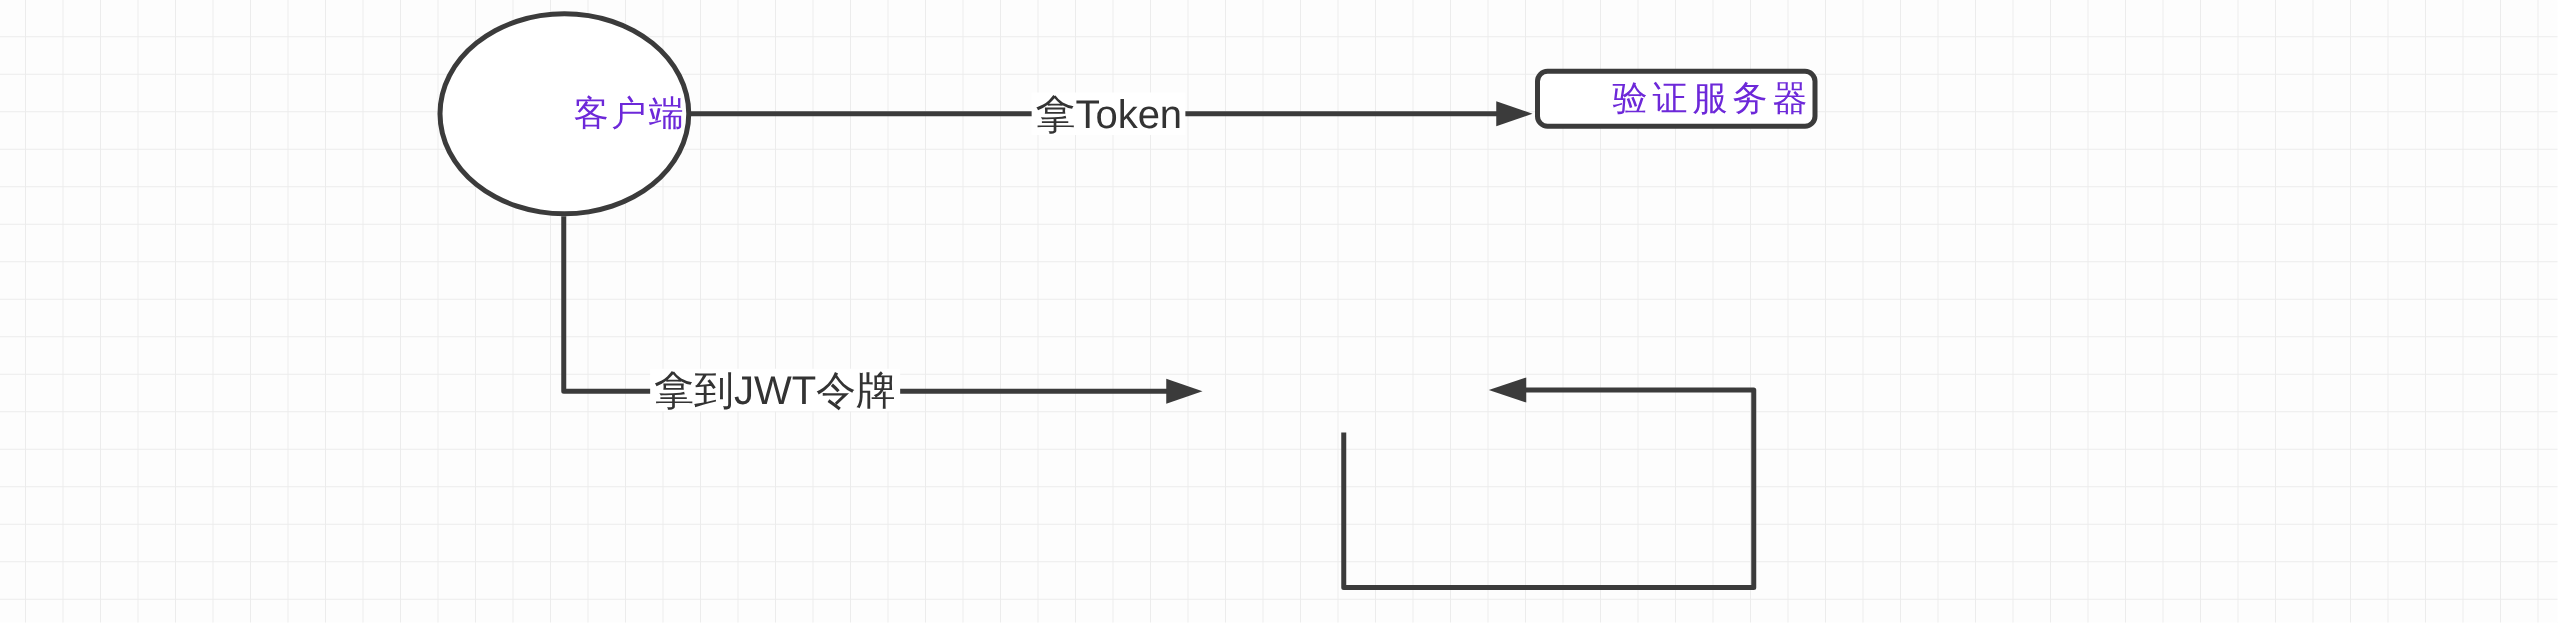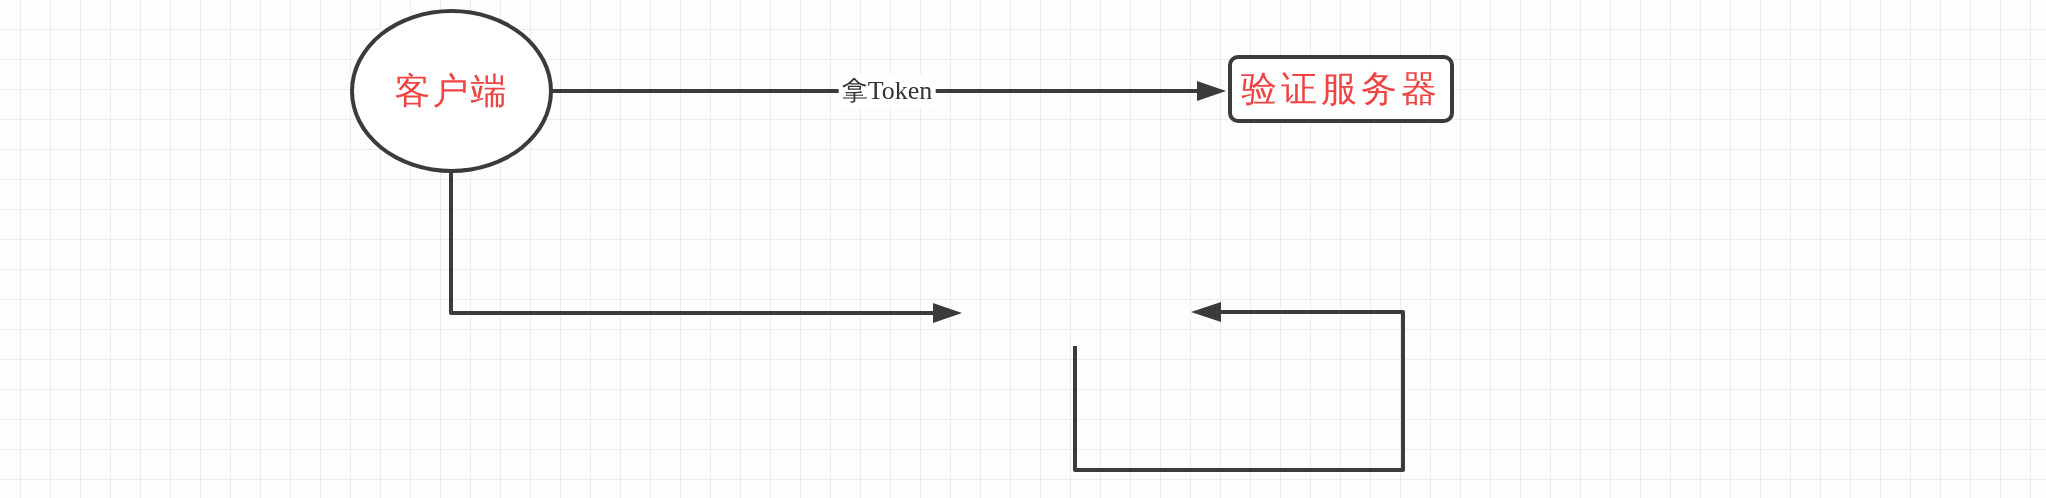--- a/index.html
+++ b/index.html
@@ -34,64 +34,63 @@
   }
   .connectors polygon {
     fill: #3b3b3b;
     stroke: none;
   }
   .node {
     position: absolute;
     box-sizing: border-box;
     background: #ffffff;
     border: 4px solid #3b3b3b;
-    color: #ef4444;
+    color: #6d28d9;
     display: flex;
     align-items: center;
-    justify-content: center;
-    font-size: 36px;
+    justify-content: flex-end;
+    font-size: 28px;
     z-index: 2;
     cursor: default;
   }
   .node.ellipse {
     left: 350px;
     top: 9px;
     width: 203px;
     height: 164px;
     border-radius: 50%;
     letter-spacing: 2px;
   }
   .node.rect {
     border-radius: 10px;
     letter-spacing: 4px;
   }
   .node.auth-server {
     left: 1228px;
     top: 55px;
     width: 226px;
-    height: 68px;
+    height: 48px;
   }
   .node.resource-server {
     left: 963px;
     top: 278px;
     width: 224px;
     height: 68px;
   }
   .edge-label {
     position: absolute;
     transform: translate(-50%, -50%);
     background: #ffffff;
     color: #333333;
-    font-size: 26px;
+    font-size: 32px;
     line-height: 34px;
     padding: 0 3px;
     white-space: nowrap;
     z-index: 3;
     cursor: default;
-    font-family: Liberation Serif, serif;
   }
   .edge-label.get-token   { left: 887px;  top: 91px;  }
   .edge-label.jwt-token   { left: 620px;  top: 312px; }
   .edge-label.self-verify { left: 1367px; top: 470px; }
 </style>
 </head>
 <body>
 
 <div class="canvas">
 
@@ -111,15 +110,16 @@
     <span>客户端</span>
   </div>
 
   <div class="node rect auth-server">
     <span>验证服务器</span>
   </div>
 
 
   <div class="edge-label get-token">拿Token</div>
 
+  <div class="edge-label jwt-token">拿到JWT令牌</div>
 
 
 </div>
 
 </body></html>

